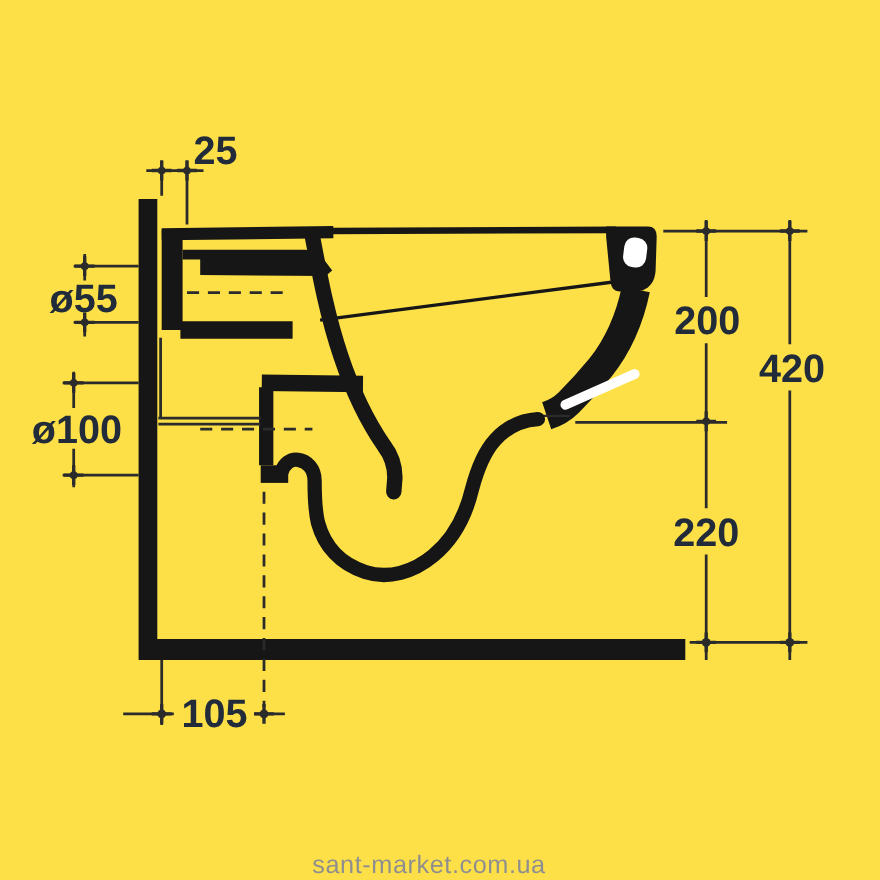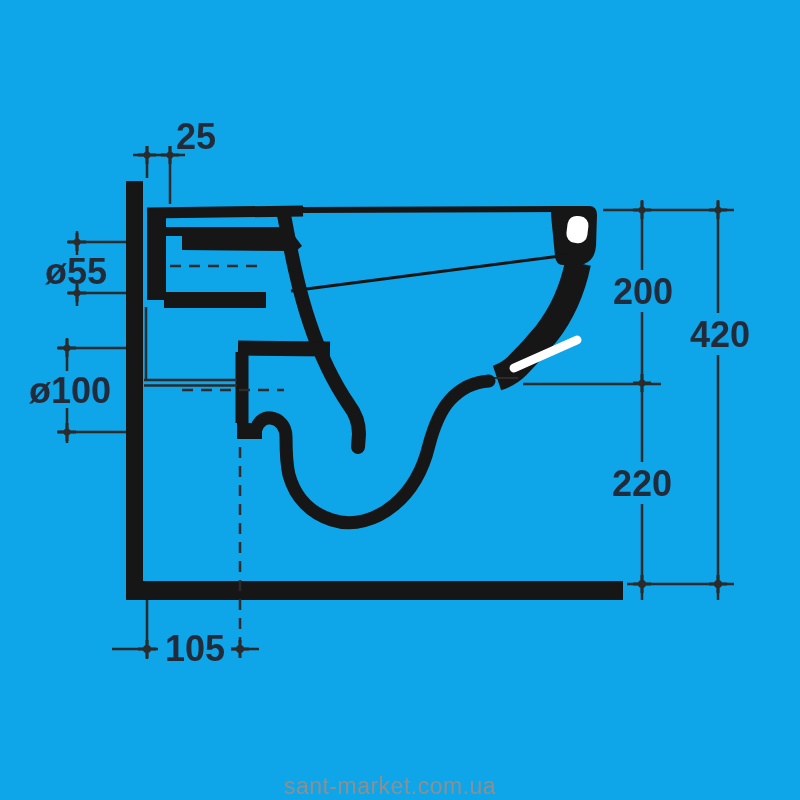--- a/index.html
+++ b/index.html
@@ -1,16 +1,16 @@
 <!DOCTYPE html>
 <html><head>
 <meta charset="utf-8">
 <style>
   html,body{margin:0;padding:0;background:#fff;}
-  #stage{position:relative;width:800px;height:800px;background:#0ea5e9;overflow:hidden;
+  #stage{position:relative;width:800px;height:800px;background:#fde047;overflow:hidden;
          font-family:"Liberation Sans", sans-serif;}
   svg{position:absolute;left:0;top:0;}
   .dim-text{font-family:"Liberation Sans", sans-serif;font-weight:bold;font-size:36px;}
   .watermark{font-family:"Liberation Sans", sans-serif;font-weight:normal;font-size:23px;letter-spacing:0.5px;}
 </style>
 </head>
 <body>
 
 <div id="stage">
 <svg width="800" height="800" viewBox="0 0 800 800">

